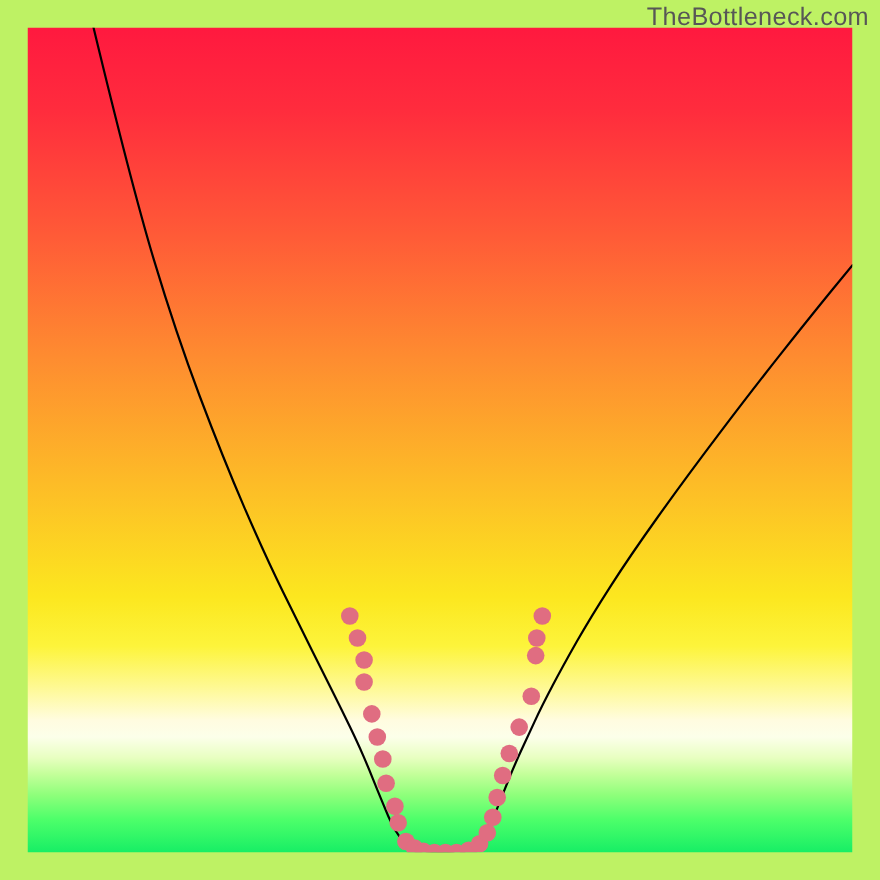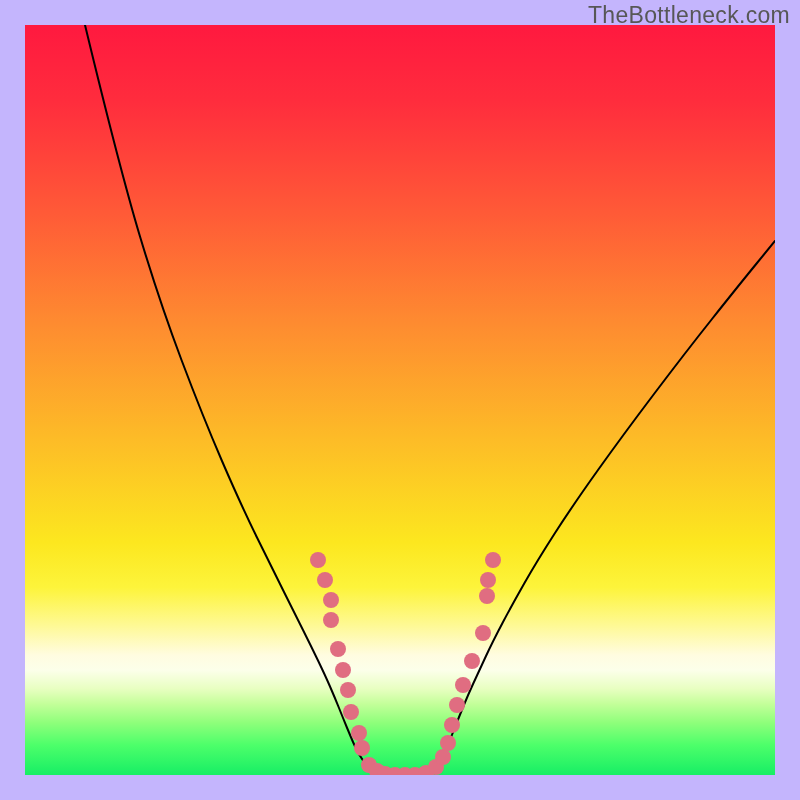--- a/index.html
+++ b/index.html
@@ -7,21 +7,21 @@
     padding: 0;
     width: 800px;
     height: 800px;
     overflow: hidden;
     background: #000;
     font-family: Arial, Helvetica, sans-serif;
   }
   .frame {
     position: absolute;
     inset: 0;
-    background: #c4b5fd;
+    background: #bef264;
   }
   .plot {
     position: absolute;
     left: 25px;
     top: 25px;
     width: 750px;
     height: 750px;
     overflow: hidden;
   }
   .gradient {

